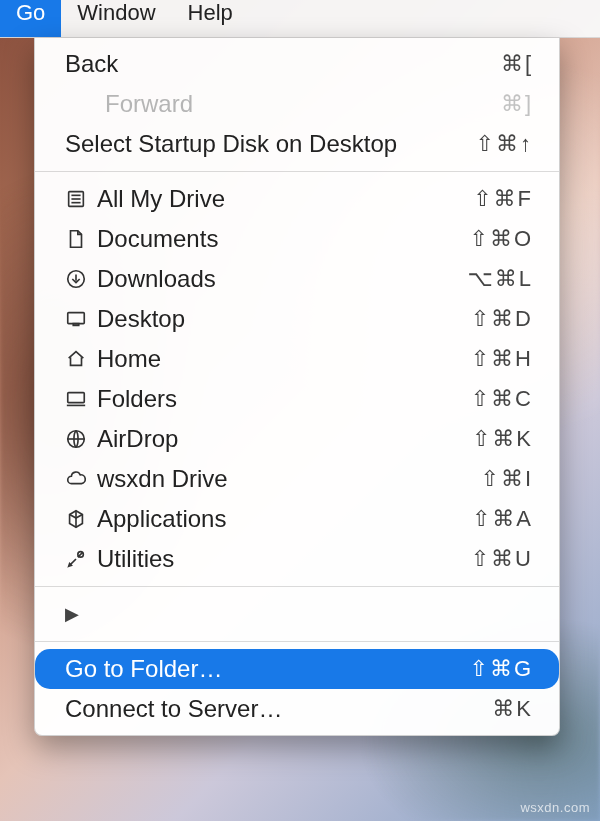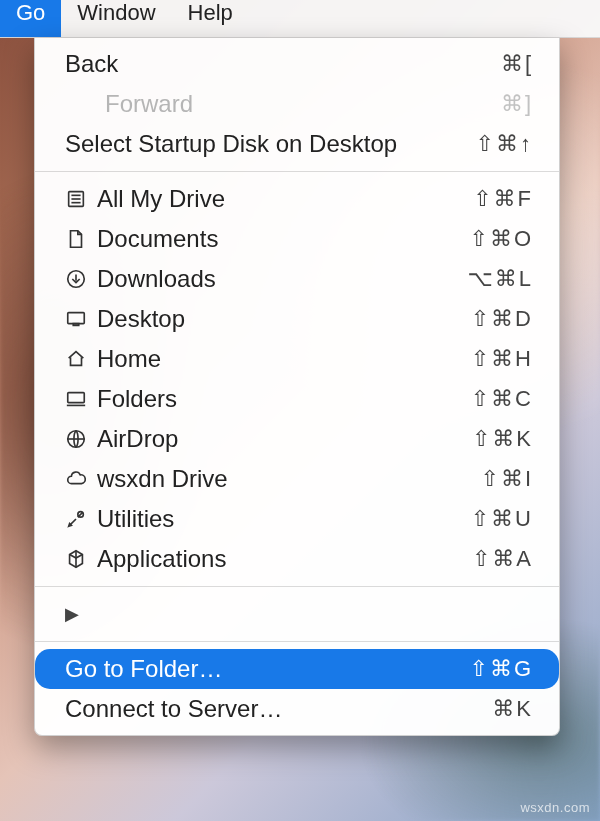--- a/index.html
+++ b/index.html
@@ -215,40 +215,40 @@
         <svg viewBox="0 0 24 24" fill="none" stroke-width="1.8">
           <path d="M7 17a4 4 0 0 1 0-8 5 5 0 0 1 9.6-1.5A4 4 0 0 1 18 17H7z"></path>
         </svg>
       </span>
     <span class="label">wsxdn Drive</span>
     <span class="shortcut">⇧⌘I</span>
   </div>
   <div class="menu-row">
     <span class="icon">
         <svg viewBox="0 0 24 24" fill="none" stroke-width="1.8">
+          <path d="M12 3l7 4v10l-7 4-7-4V7z"></path>
+          <path d="M12 3v18"></path>
+          <path d="M5 7l7 4 7-4"></path>
+        </svg>
+      </span>
+    <span class="label">Applications</span>
+    <span class="shortcut">⇧⌘A</span>
+  </div>
+  <div class="menu-row">
+    <span class="icon">
+        <svg viewBox="0 0 24 24" fill="none" stroke-width="1.8">
           <path d="M5 19l7-7"></path>
           <path d="M14 10l5-5"></path>
           <circle cx="17" cy="7" r="3"></circle>
           <path d="M4 20l3-1-2-2z" fill="#333"></path>
         </svg>
       </span>
     <span class="label">Utilities</span>
     <span class="shortcut">⇧⌘U</span>
   </div>
-  <div class="menu-row">
-    <span class="icon">
-        <svg viewBox="0 0 24 24" fill="none" stroke-width="1.8">
-          <path d="M12 3l7 4v10l-7 4-7-4V7z"></path>
-          <path d="M12 3v18"></path>
-          <path d="M5 7l7 4 7-4"></path>
-        </svg>
-      </span>
-    <span class="label">Applications</span>
-    <span class="shortcut">⇧⌘A</span>
-  </div>
 
   <div class="sep"></div>
 
   <div class="menu-row no-icon">
     <span class="chevron">▶</span>
   </div>
 
   <div class="sep"></div>
 
   <div class="menu-row no-icon highlight">

